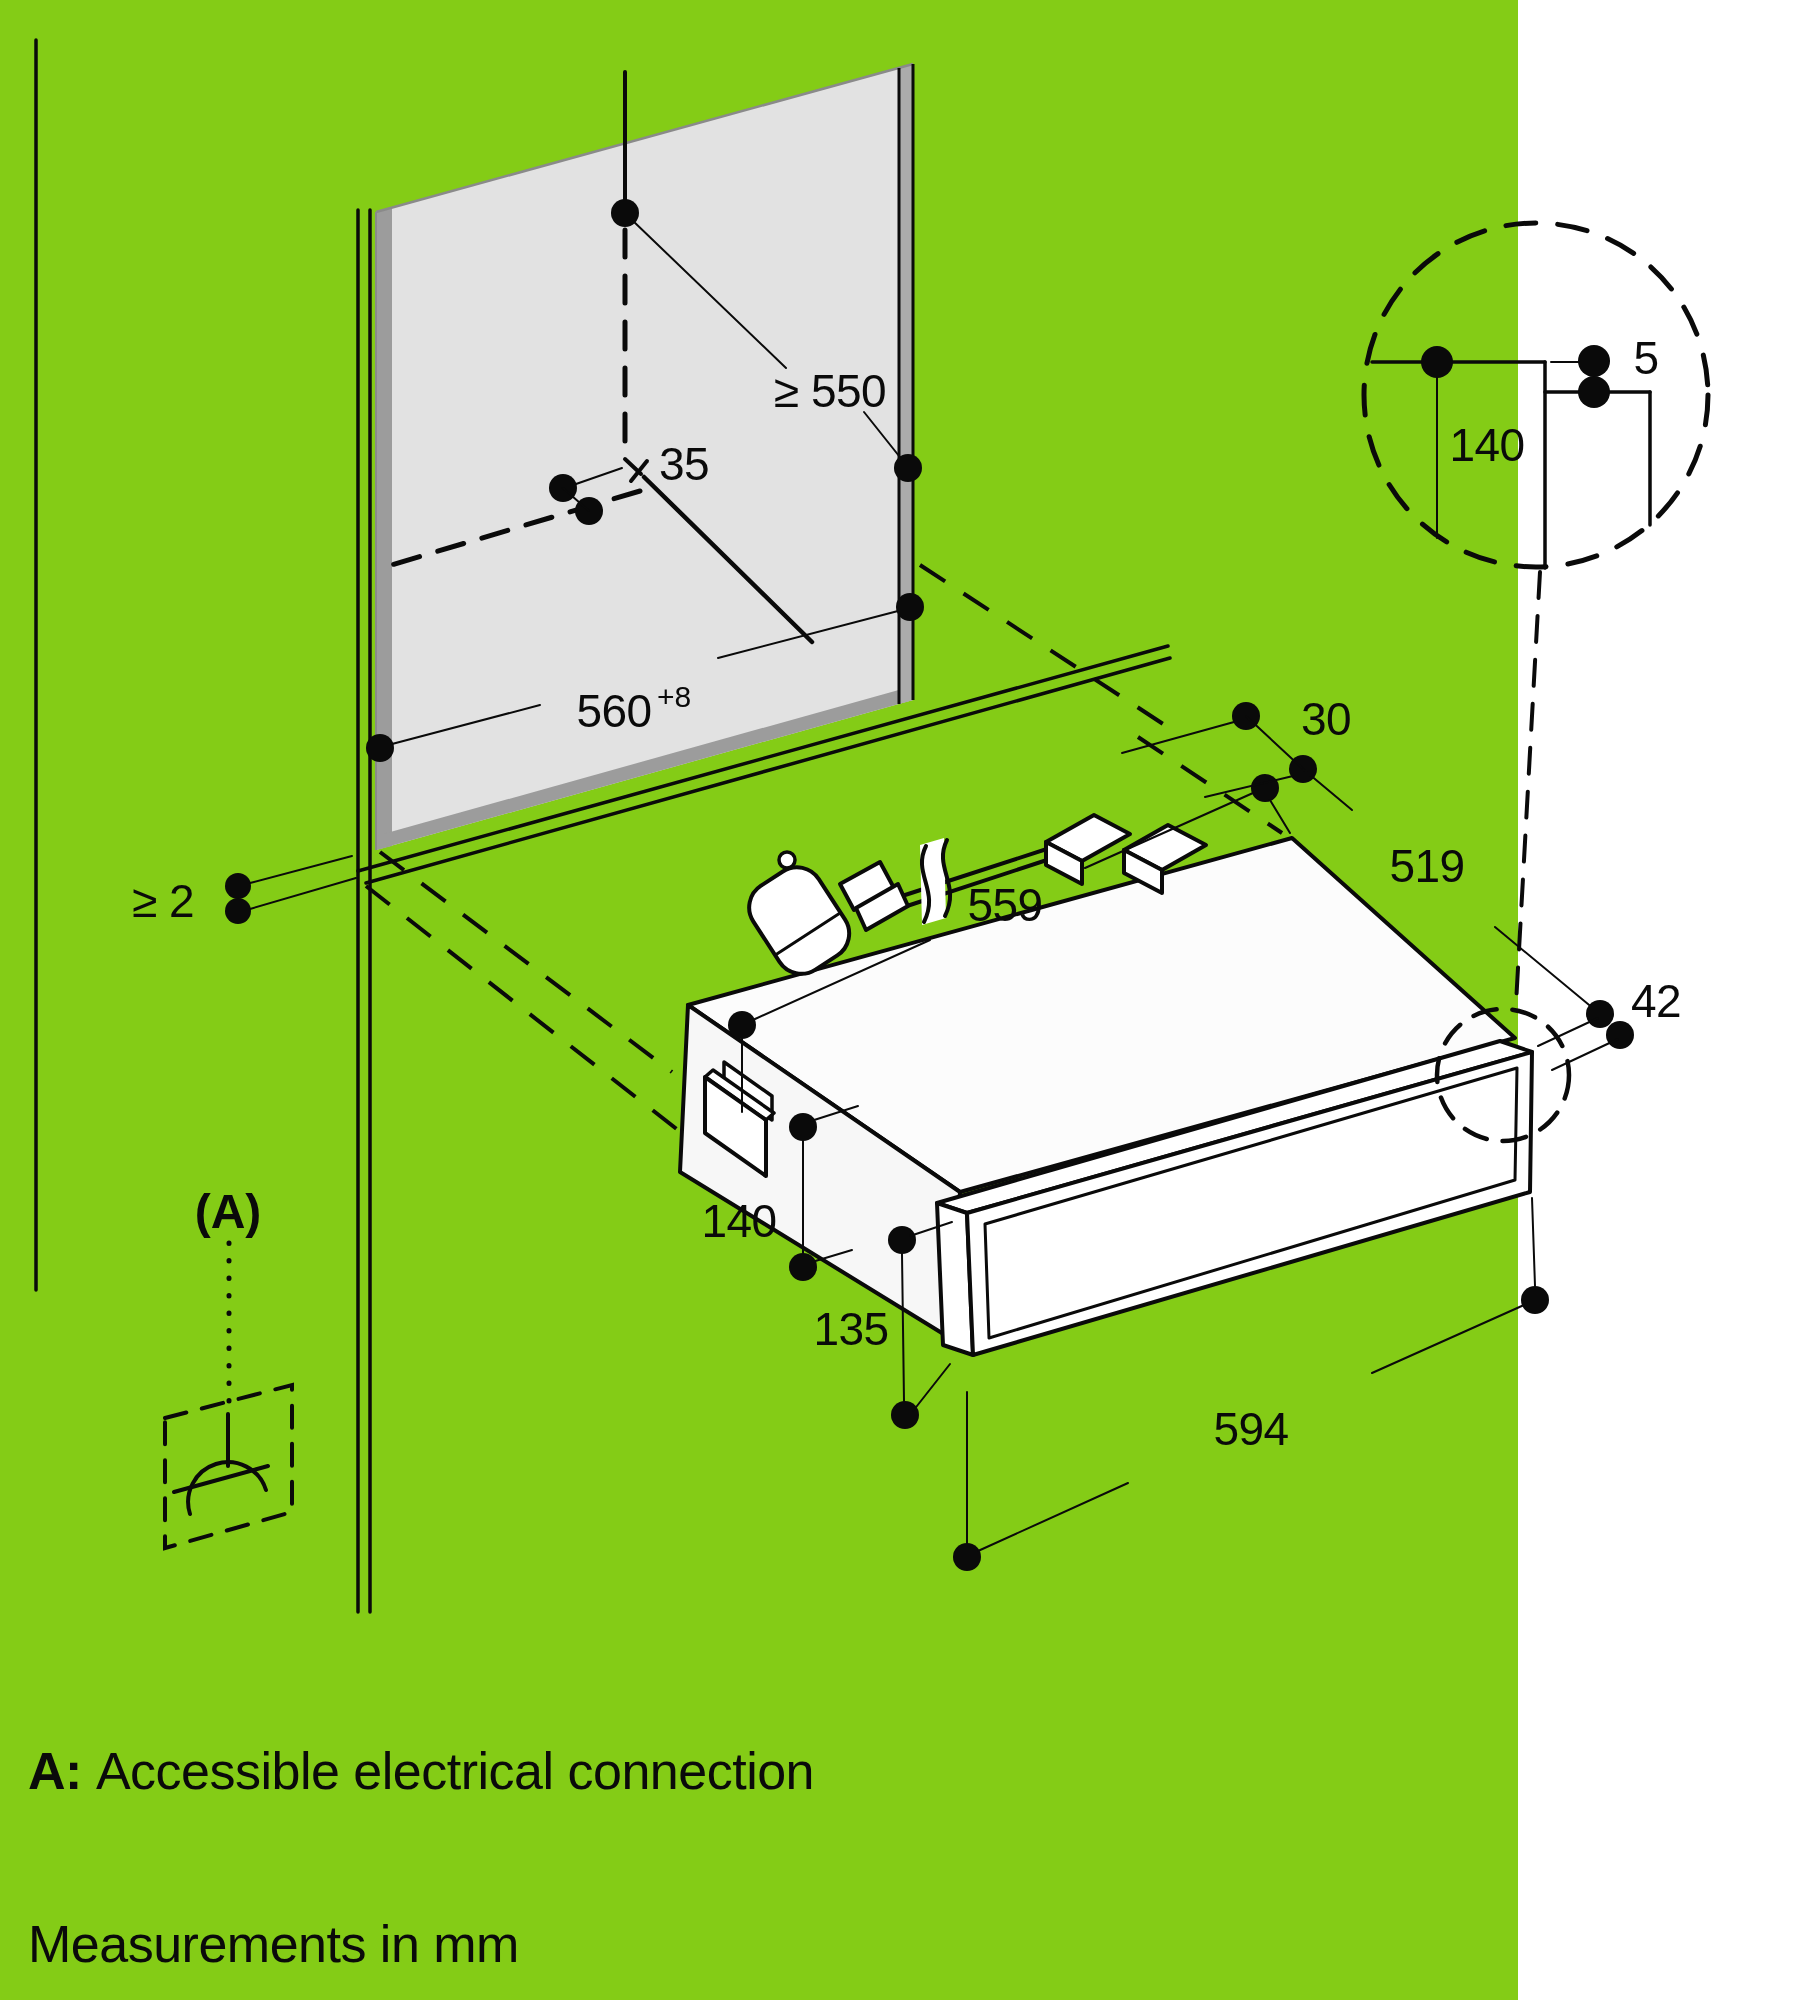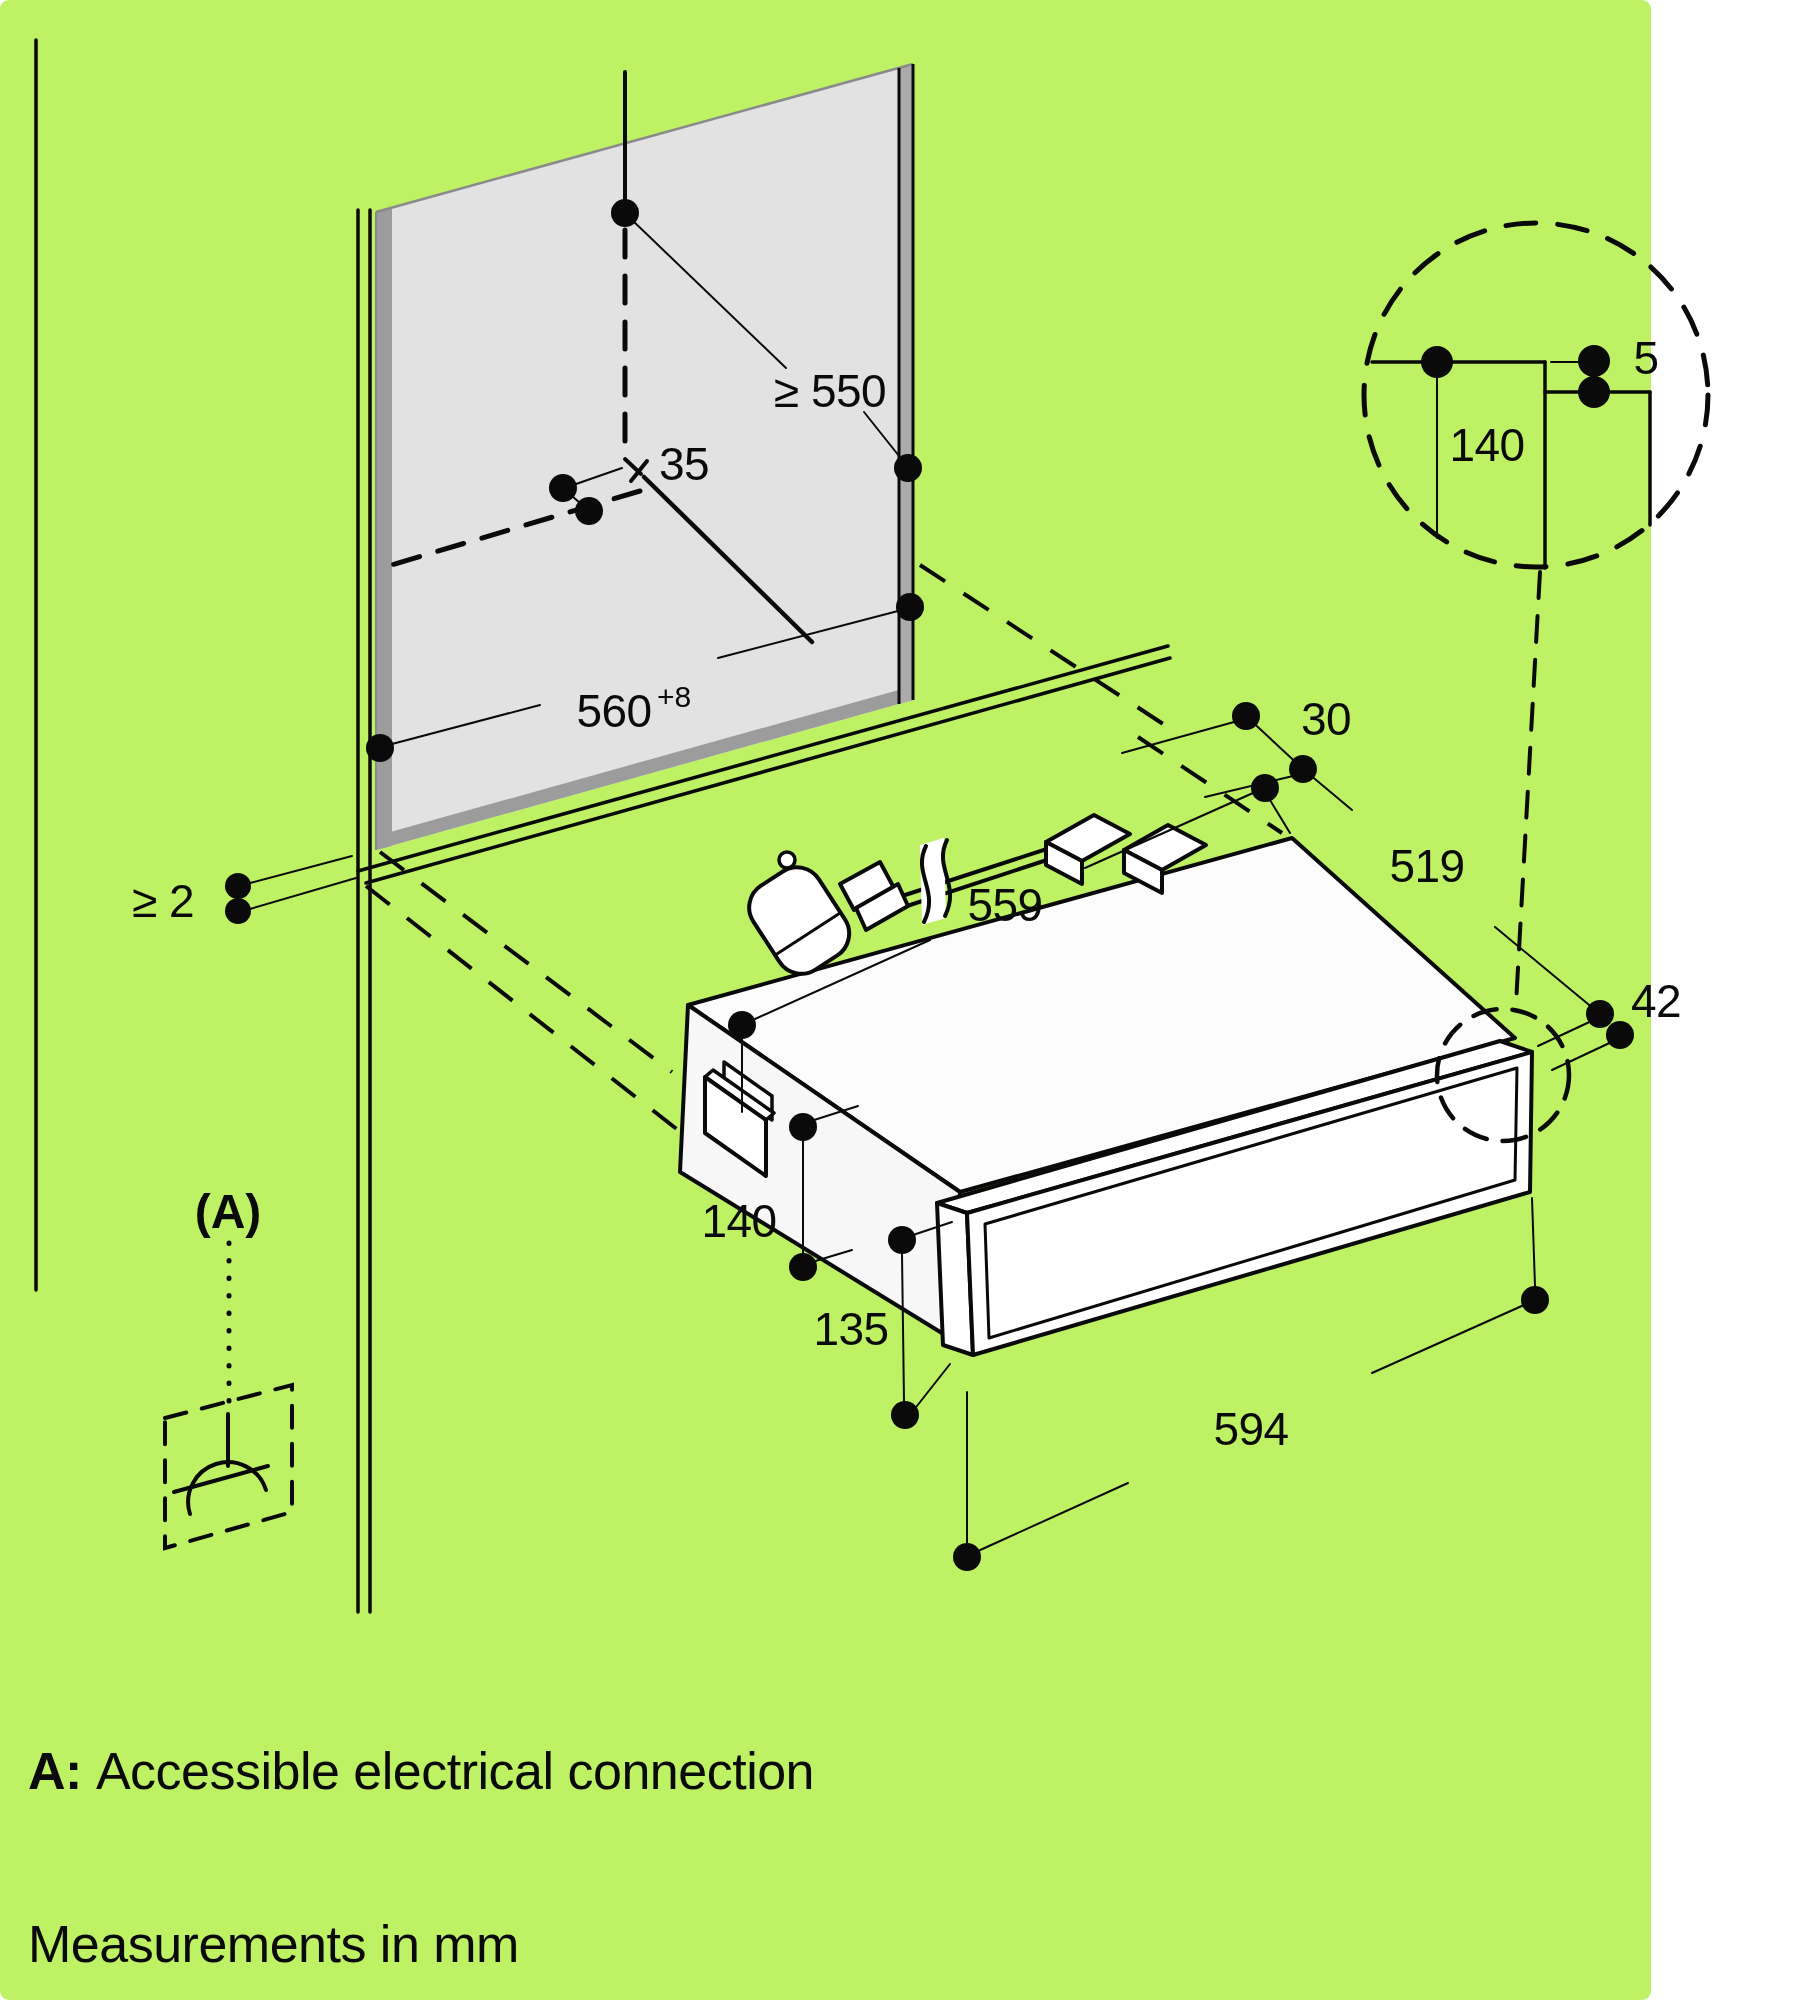--- a/index.html
+++ b/index.html
@@ -1,16 +1,16 @@
 <!DOCTYPE html>
 <html><head>
 <meta charset="utf-8">
 <style>
   html,body{margin:0;padding:0;background:#fff;}
-  .page{width:1651px;height:2000px;background:#bef264;position:relative;font-family:"Liberation Sans",sans-serif;border-radius:9px;}
+  .page{width:1518px;height:2000px;background:#84cc16;position:relative;font-family:"Liberation Sans",sans-serif;}
   svg{display:block;}
   text{fill:#0a0a0a;}
   .dim{font-size:46px;letter-spacing:-0.5px;}
   .dim-sup{font-size:30px;}
   .marker{font-size:48px;font-weight:bold;}
   .note{font-size:52px;letter-spacing:-0.5px;}
   .note-bold{font-weight:bold;}
 </style>
 </head>
 <body>

